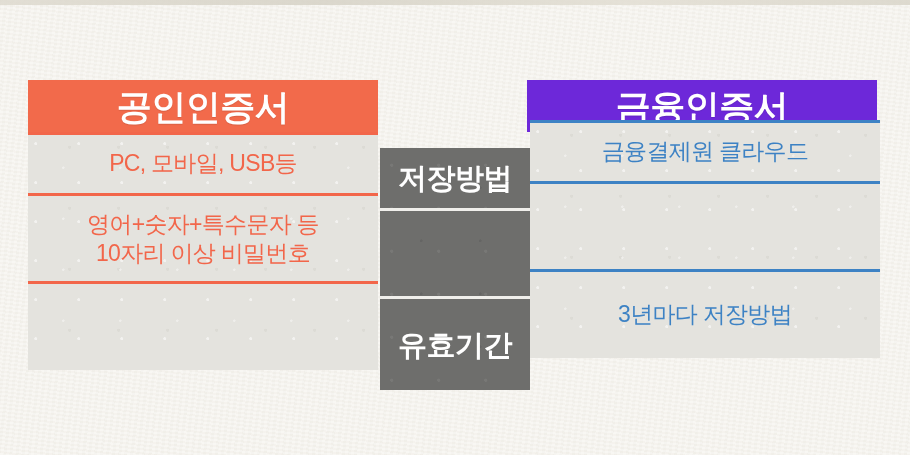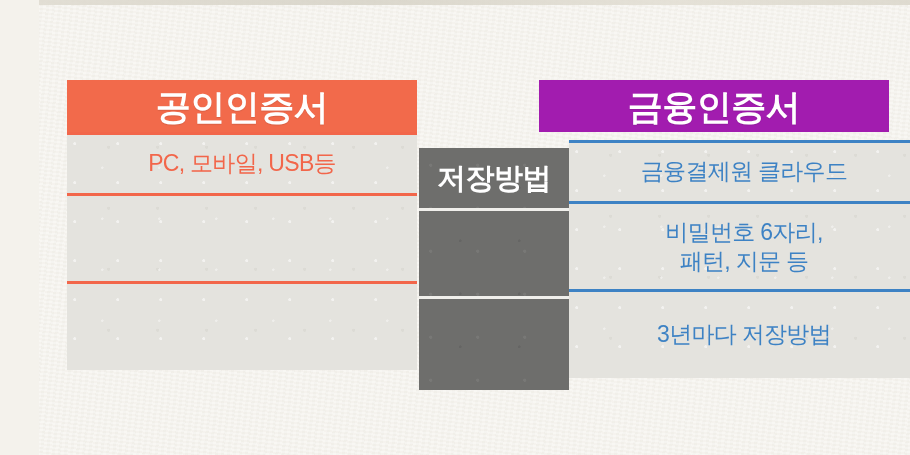--- a/index.html
+++ b/index.html
@@ -28,21 +28,20 @@
       radial-gradient(circle at 77% 47%, rgba(186,178,158,0.18) 0 1.4px, transparent 1.9px),
       radial-gradient(circle at 91% 82%, rgba(197,190,172,0.20) 0 1.1px, transparent 1.6px),
       radial-gradient(circle at 23% 88%, rgba(190,183,165,0.18) 0 1.2px, transparent 1.7px),
       radial-gradient(circle at 66% 72%, rgba(203,196,180,0.16) 0 1.0px, transparent 1.5px),
       radial-gradient(circle at 45% 35%, rgba(192,185,168,0.14) 0 1.5px, transparent 2.0px),
       linear-gradient(105deg, #f6f4ef 0%, #f1efe8 40%, #f5f3ee 70%, #efedе6 100%);
     background-size:
       37px 41px, 53px 47px, 43px 59px, 61px 43px,
       47px 53px, 59px 37px, 41px 61px, 71px 67px,
       100% 100%;
-    margin-left: 39px;
   }
   #texture-overlay {
     position: absolute;
     inset: 0;
     pointer-events: none;
     background-image:
       repeating-linear-gradient(7deg, rgba(255,255,255,0.45) 0 2px, rgba(222,217,203,0.10) 2px 4px),
       repeating-linear-gradient(-83deg, rgba(255,255,255,0.30) 0 3px, rgba(214,208,192,0.07) 3px 6px);
     opacity: 0.55;
   }
@@ -71,36 +70,36 @@
     letter-spacing: -0.5px;
     line-height: 1;
     text-shadow: 0 1px 1px rgba(0,0,0,0.10);
   }
   #header-left {
     left: 28px; top: 80px;
     width: 350px; height: 52px;
     background-color: #f26a4b;
   }
   #header-right {
-    left: 500px; top: 80px;
+    left: 527px; top: 80px;
     width: 350px; height: 52px;
-    background-color: #a21caf;
+    background-color: #6d28d9;
   }
 
   
   .body-col {
     background-color: #e4e3de;
     background-image:
       radial-gradient(circle at 18% 30%, rgba(255,255,255,0.55) 0 1.2px, transparent 1.8px),
       radial-gradient(circle at 62% 70%, rgba(255,255,255,0.40) 0 1.0px, transparent 1.5px),
       radial-gradient(circle at 85% 25%, rgba(206,203,194,0.35) 0 1.3px, transparent 1.8px);
     background-size: 43px 39px, 57px 51px, 49px 61px;
   }
   #body-left  { left: 28px;  top: 132px; width: 350px; height: 238px; }
-  #body-right { left: 530px; top: 140px; width: 350px; height: 238px; }
+  #body-right { left: 530px; top: 120px; width: 350px; height: 238px; }
 
   
   #body-middle {
     left: 380px; top: 148px;
     width: 150px; height: 242px;
     background-color: #6e6e6c;
     background-image:
       radial-gradient(circle at 25% 40%, rgba(255,255,255,0.07) 0 1.3px, transparent 1.9px),
       radial-gradient(circle at 70% 75%, rgba(0,0,0,0.08) 0 1.1px, transparent 1.6px);
     background-size: 47px 43px, 59px 53px;
@@ -184,31 +183,32 @@
   <div class="panel col-header" id="header-right">
     <span>금융인증서</span>
   </div>
 
   <div class="panel body-col" id="body-left">
     <div class="rule rule-orange rule-top"></div>
     <div class="rule rule-orange rule-m1"></div>
     <div class="rule rule-orange rule-m2"></div>
 
     <div class="cell cell-orange cell-r1">PC, 모바일, USB등</div>
+    <div class="cell cell-orange cell-r2">영어+숫자+특수문자 등<br>10자리 이상 비밀번호</div>
   </div>
 
   <div class="panel" id="body-middle">
     <div class="mid-rule mid-rule-1"></div>
     <div class="mid-rule mid-rule-2"></div>
 
     <div class="mid-cell mid-r1">저장방법</div>
+    <div class="mid-cell mid-r3">유효기간</div>
   </div>
 
   <div class="panel body-col" id="body-right">
     <div class="rule rule-blue rule-top"></div>
     <div class="rule rule-blue rule-m1"></div>
     <div class="rule rule-blue rule-m2"></div>
 
     <div class="cell cell-blue cell-r1">금융결제원 클라우드</div>
-    <div class="cell cell-blue cell-r2">비밀번호 6자리,<br>패턴, 지문 등</div>
     <div class="cell cell-blue cell-r3">3년마다 저장방법</div>
   </div>
 </div>
 
 </body></html>

